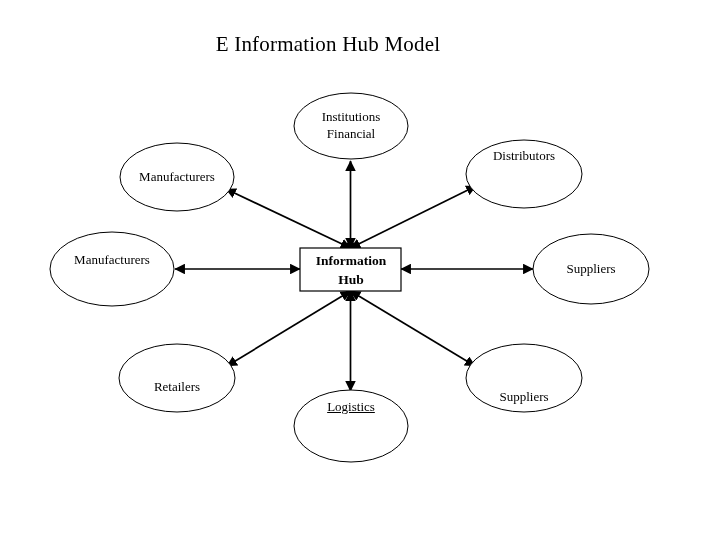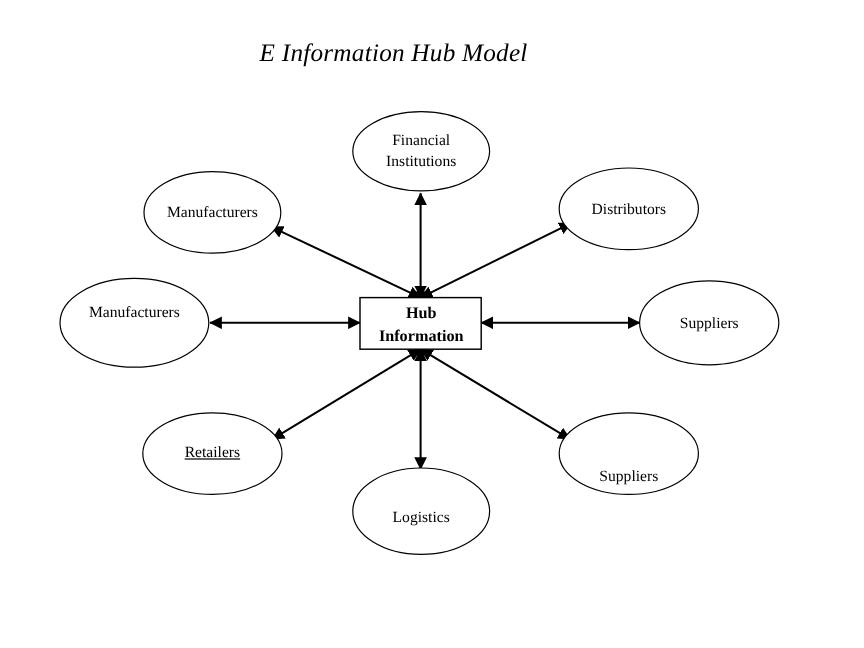--- a/index.html
+++ b/index.html
@@ -18,21 +18,20 @@
   #diagram-title {
     position: absolute;
     left: 0;
     top: 32px;
     width: 656px;
     text-align: center;
     font-size: 21px;
     font-family: "Liberation Serif", "DejaVu Serif", serif;
     color: #000000;
     letter-spacing: 0.2px;
-    font-style: italic;
   }
   #diagram-canvas {
     position: absolute;
     left: 0;
     top: 0;
     width: 720px;
     height: 540px;
   }
   .node-label {
     position: absolute;
@@ -99,48 +98,48 @@
 
     <ellipse cx="524" cy="378" rx="58" ry="34" fill="#ffffff" stroke="#000000" stroke-width="1"></ellipse>
 
     <ellipse cx="351" cy="426" rx="57" ry="36" fill="#ffffff" stroke="#000000" stroke-width="1"></ellipse>
 
     <rect x="300" y="248" width="101" height="43" fill="#ffffff" stroke="#000000" stroke-width="1.2"></rect>
   </g>
 </svg>
 
 <div class="node-label" style="left:281px; top:108px; width:140px;">
+  <div>Institutions</div>
   <div>Financial</div>
-  <div>Institutions</div>
 </div>
 
 <div class="node-label" style="left:107px; top:168px; width:140px;">
   <div>Manufacturers</div>
 </div>
 
-<div class="node-label" style="left:454px; top:165px; width:140px;">
+<div class="node-label" style="left:454px; top:147px; width:140px;">
   <div>Distributors</div>
 </div>
 
 <div class="node-label" style="left:42px; top:251px; width:140px;">
   <div>Manufacturers</div>
 </div>
 
 <div class="node-label" style="left:521px; top:260px; width:140px;">
   <div>Suppliers</div>
 </div>
 
-<div class="node-label" style="left:107px; top:368px; width:140px;text-decoration:underline;">
+<div class="node-label" style="left:107px; top:378px; width:140px;">
   <div>Retailers</div>
 </div>
 
 <div class="node-label" style="left:454px; top:388px; width:140px;">
   <div>Suppliers</div>
 </div>
 
-<div class="node-label" style="left:281px; top:422px; width:140px;">
+<div class="node-label" style="left:281px; top:398px; width:140px;text-decoration:underline;">
   <div>Logistics</div>
 </div>
 
 <div class="node-label hub" style="left:281px; top:251px; width:140px;">
+  <div>Information</div>
   <div>Hub</div>
-  <div>Information</div>
 </div>
 
 </body></html>

